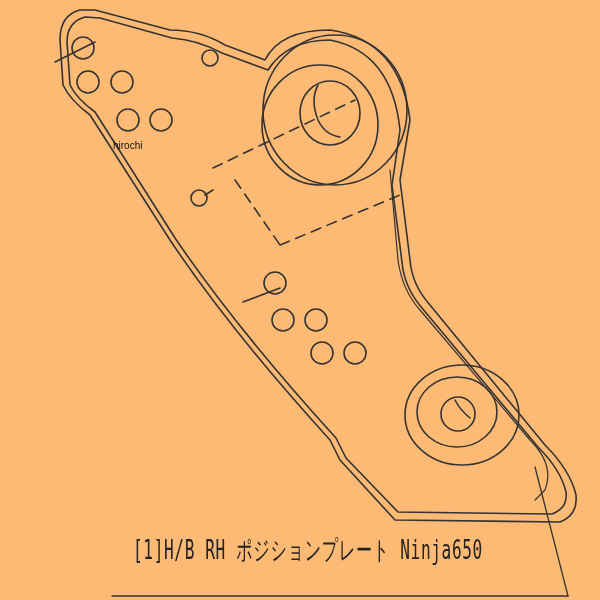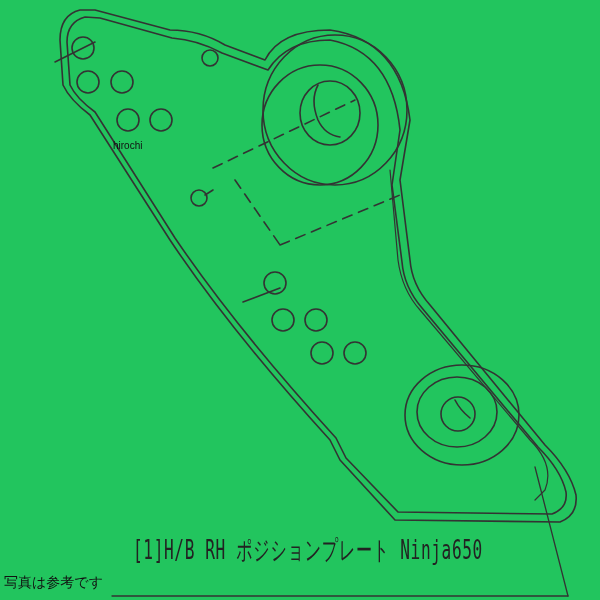--- a/index.html
+++ b/index.html
@@ -1,16 +1,16 @@
 <!DOCTYPE html>
 <html><head>
   <meta charset="utf-8">
   <style>
     html, body { margin: 0; padding: 0; background: #ffffff; }
-    #canvas { position: relative; width: 600px; height: 600px; background: #22c55e; overflow: hidden; }
+    #canvas { position: relative; width: 600px; height: 600px; background: #fdba74; overflow: hidden; }
     svg.drawing { position: absolute; left: 0; top: 0; }
     .part-label {
       position: absolute; left: 133px; top: 533px;
       font-family: "DejaVu Sans Mono", monospace; font-size: 26px; color: #222;
       letter-spacing: 1px; transform: scaleX(0.62); transform-origin: left top;
       white-space: nowrap; line-height: 34px;
     }
     .disclaimer {
       position: absolute; left: 4px; top: 574px;
       font-family: "DejaVu Sans", sans-serif; font-size: 14px; color: #111; white-space: nowrap;
@@ -74,14 +74,13 @@
     </g>
 
     <g stroke-width="1.3">
       <line x1="535" y1="467" x2="568" y2="596"></line>
       <line x1="112" y1="596" x2="568" y2="596"></line>
     </g>
   </svg>
 
   <div class="watermark">hirochi</div>
   <div class="part-label">[1]H/B RH ポジションプレート Ninja650</div>
-  <div class="disclaimer">写真は参考です</div>
 </div>
 
 </body></html>

